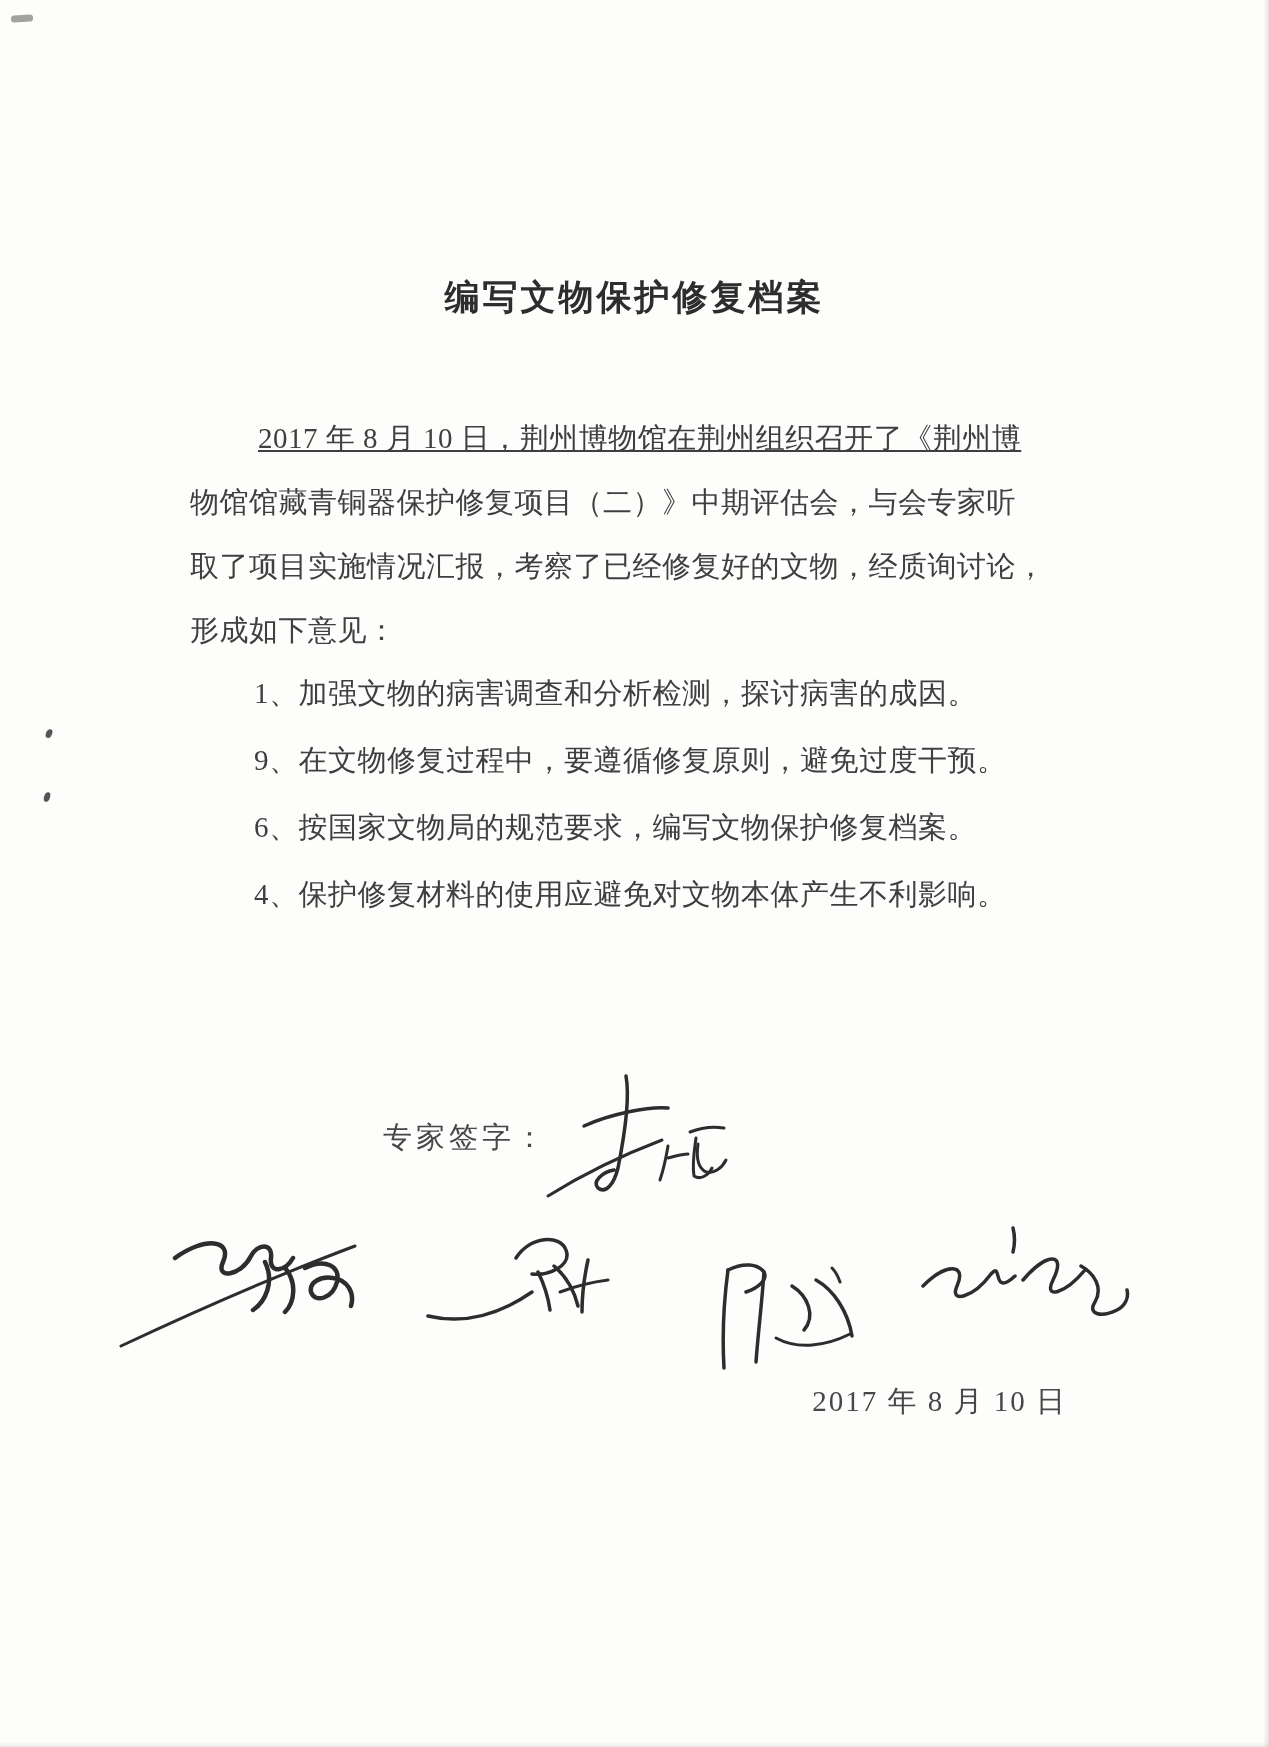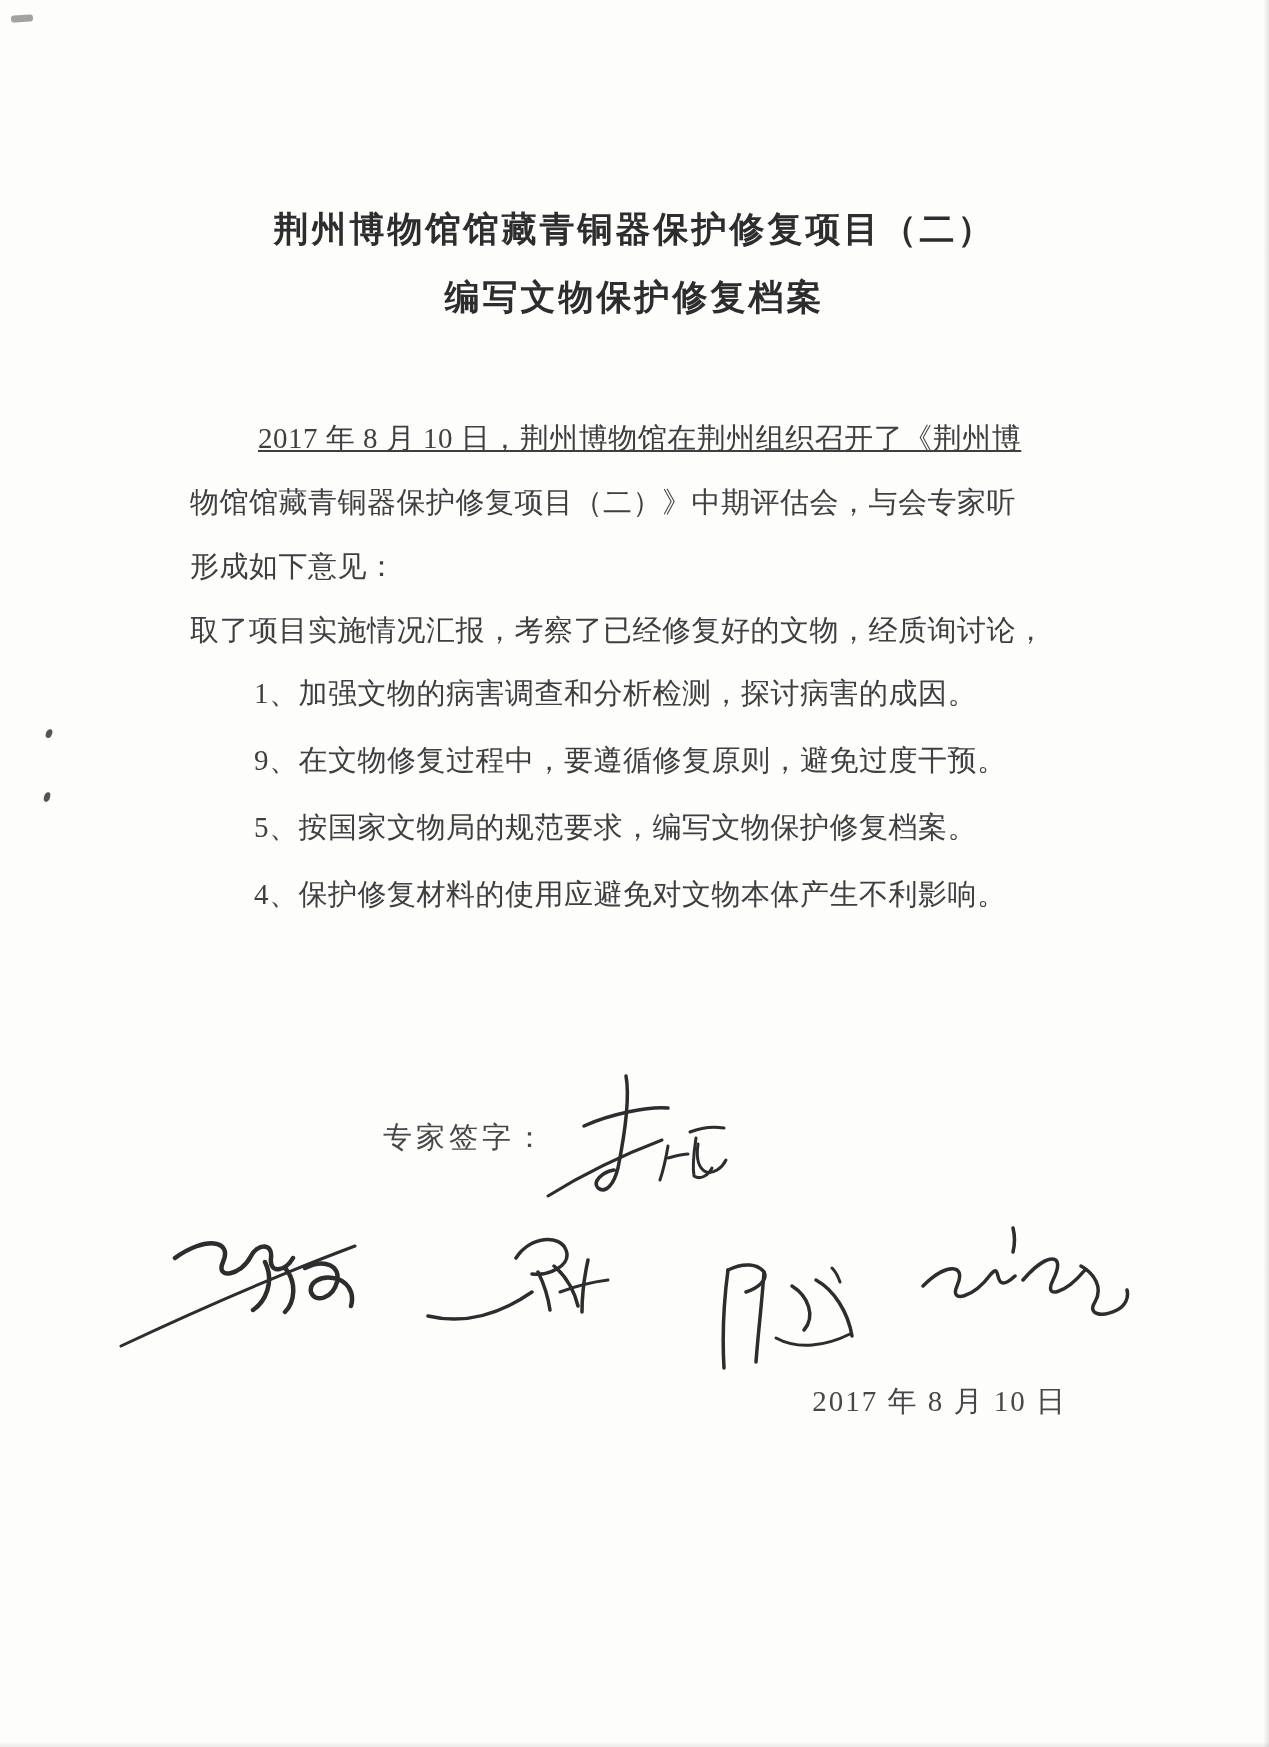--- a/index.html
+++ b/index.html
@@ -72,34 +72,33 @@
 </style>
 </head>
 <body>
 
 <div class="page">
 
   <div class="smudge-topleft"></div>
   <div class="speck speck1"></div>
   <div class="speck speck2"></div>
 
-  <div class="title title-1">荆州博物馆馆藏青铜器保护修复项目（二）</div>
   <div class="title title-2">编写文物保护修复档案</div>
 
   <div class="body-text">
     <div class="body-line indent">2017 年 8 月 10 日，荆州博物馆在荆州组织召开了《荆州博</div>
     <div class="body-line">物馆馆藏青铜器保护修复项目（二）》中期评估会，与会专家听</div>
+    <div class="body-line">取了项目实施情况汇报，考察了已经修复好的文物，经质询讨论，</div>
     <div class="body-line">形成如下意见：</div>
-    <div class="body-line">取了项目实施情况汇报，考察了已经修复好的文物，经质询讨论，</div>
   </div>
 
   <div class="items">
     <div class="item-line">1、加强文物的病害调查和分析检测，探讨病害的成因。</div>
     <div class="item-line">9、在文物修复过程中，要遵循修复原则，避免过度干预。</div>
-    <div class="item-line">5、按国家文物局的规范要求，编写文物保护修复档案。</div>
+    <div class="item-line">6、按国家文物局的规范要求，编写文物保护修复档案。</div>
     <div class="item-line">4、保护修复材料的使用应避免对文物本体产生不利影响。</div>
   </div>
 
   <div class="sig-label">专家签字：</div>
 
   <div class="signature" style="left:540px; top:1068px;">
     <svg width="200" height="135" viewBox="0 0 200 135">
       <path stroke-width="3.5" d="M86,8 C90,30 84,70 78,100 C74,116 66,126 58,120 C52,114 62,104 74,102"></path>
       <path stroke-width="3.5" d="M44,58 C70,46 110,38 128,40"></path>
       <path stroke-width="3" d="M8,128 C40,108 80,88 122,72"></path>

